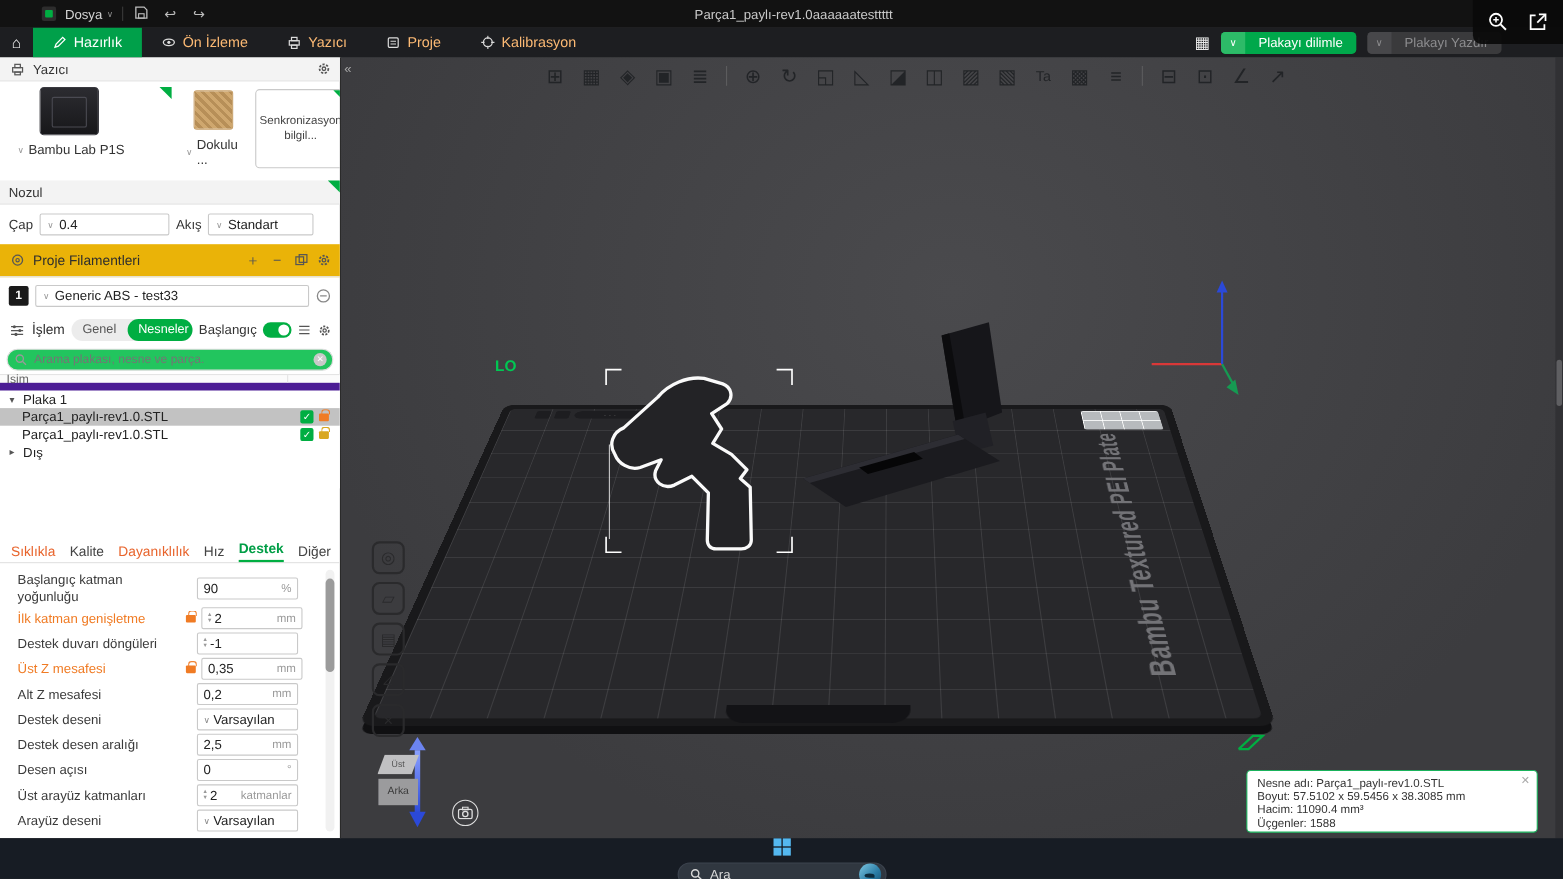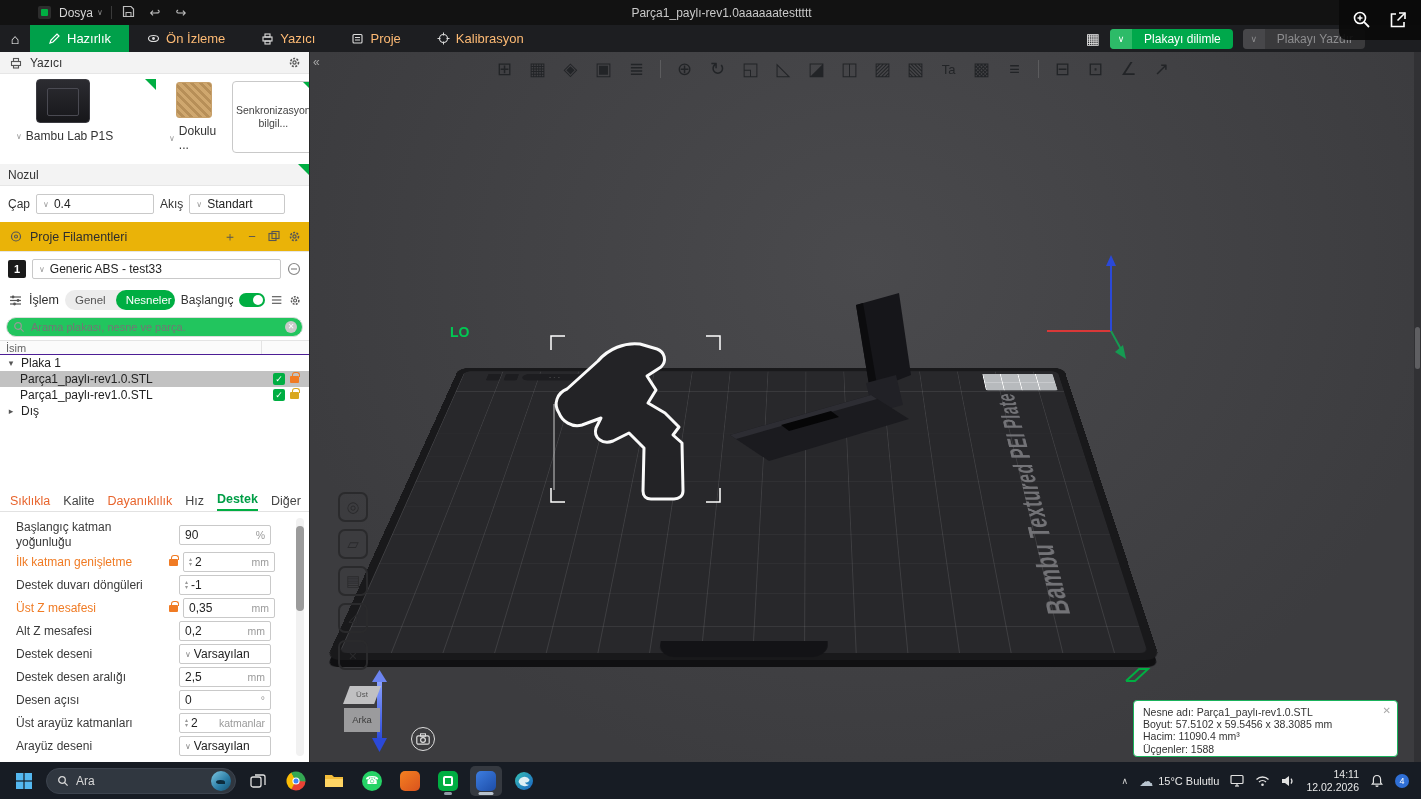--- a/index.html
+++ b/index.html
@@ -81,21 +81,21 @@
   .toggle { width:26px; height:14px; border-radius:7px; background:#00ae42; position:relative; flex:0 0 auto;}
   .toggle::after { content:""; position:absolute; top:2px; right:2px; width:10px; height:10px; background:#fff; border-radius:50%;}
   .search-row { height:26px; padding:3px 6px; flex:0 0 auto;}
   .search-wrap { position:relative; height:20px;}
   .search-wrap input { width:100%; height:20px; border:1px solid #ddd; border-radius:10px; padding:0 24px;
     font-size:11px; color:#555; outline:none; background:#22c55e; font-family:inherit;}
   .search-ic { position:absolute; left:7px; top:4px;}
   .clear-ic { position:absolute; right:6px; top:4px; width:12px; height:12px; border-radius:50%; background:#c9c9c9;
     color:#fff; font-size:8px; line-height:12px; text-align:center;}
   .tree { flex:1; display:flex; flex-direction:column; overflow:hidden; background:#fff;}
-  .tree-header { height:15px; background:#fbfbfb; border-top:1px solid #e4e4e4; border-bottom:1px solid #4c1d95;
+  .tree-header { height:15px; background:#fbfbfb; border-top:1px solid #e4e4e4; border-bottom:7px solid #4c1d95;
     display:flex; align-items:center; font-size:11px; color:#666; flex:0 0 auto;}
   .tree-header .th-name { flex:1; padding-left:6px;}
   .tree-header .th-right { width:48px; border-left:1px solid #e4e4e4; height:100%;}
   .t-row { height:16px; display:flex; align-items:center; font-size:12px; color:#222; gap:5px;}
   .t-row .chev { font-size:9px; color:#555; width:10px; text-align:center;}
   .t-row.plate-row, .t-row.dis-row { padding-left:6px;}
   .t-row.file-row { padding-left:20px; padding-right:10px;}
   .t-row.file-row .f-label { flex:1; white-space:nowrap; overflow:hidden; text-overflow:ellipsis;}
   .t-row.selected { background:#c2c2c2;}
   .chk { width:12px; height:12px; background:#00ae42; border-radius:2px; color:#fff; font-size:9px;
@@ -163,21 +163,21 @@
     border:1.5px solid #dedede; display:flex; align-items:center; justify-content:center; z-index:6;}
   .info-panel { position:absolute; right:23px; bottom:5px; width:265px; height:57px; background:#fff;
     border:1px solid #19b25b; border-radius:4px; padding:5px 20px 5px 9px; font-size:10.5px; color:#333;
     line-height:12.2px; z-index:7;}
   .info-panel .close { position:absolute; top:4px; right:6px; color:#aaa; font-size:10px;}
   .vp-scrollbar { position:absolute; right:0; top:0; bottom:0; width:7px; background:#313134; z-index:8;}
   .vp-thumb { position:absolute; top:275px; right:1px; width:5px; height:42px; background:#5f5f62; border-radius:3px;}
 
   
   .taskbar { position:absolute; bottom:0; left:0; right:0; height:37px; background:#171c24;
-    display:flex; align-items:center; gap:6px; padding:0 8px; z-index:40;}
+    display:flex; align-items:center; gap:6px; padding:0 8px; z-index:40;flex-direction:column;}
   .tb-btn { width:32px; height:30px; display:flex; align-items:center; justify-content:center; border-radius:5px;}
   .tb-search { width:190px; height:26px; background:#303740; border:1px solid #3d444f; border-radius:13px;
     display:flex; align-items:center; gap:7px; padding:0 4px 0 10px; color:#d8d8d8; font-size:12px;}
   .tb-search .chip { margin-left:auto; width:20px; height:20px; border-radius:10px;
     background:linear-gradient(135deg,#7ec8e3,#2a7ca5 60%,#174f6e); position:relative;}
   .tb-search .chip::after { content:""; position:absolute; left:5px; top:9px; width:9px; height:4px;
     background:#0d2c3d; border-radius:50% 50% 0 50%;}
   .app { width:32px; height:30px; display:flex; align-items:center; justify-content:center; border-radius:5px; position:relative;}
   .app .bar { position:absolute; bottom:1px; left:50%; transform:translateX(-50%); width:8px; height:3px;
     background:#8f9aa6; border-radius:2px;}

